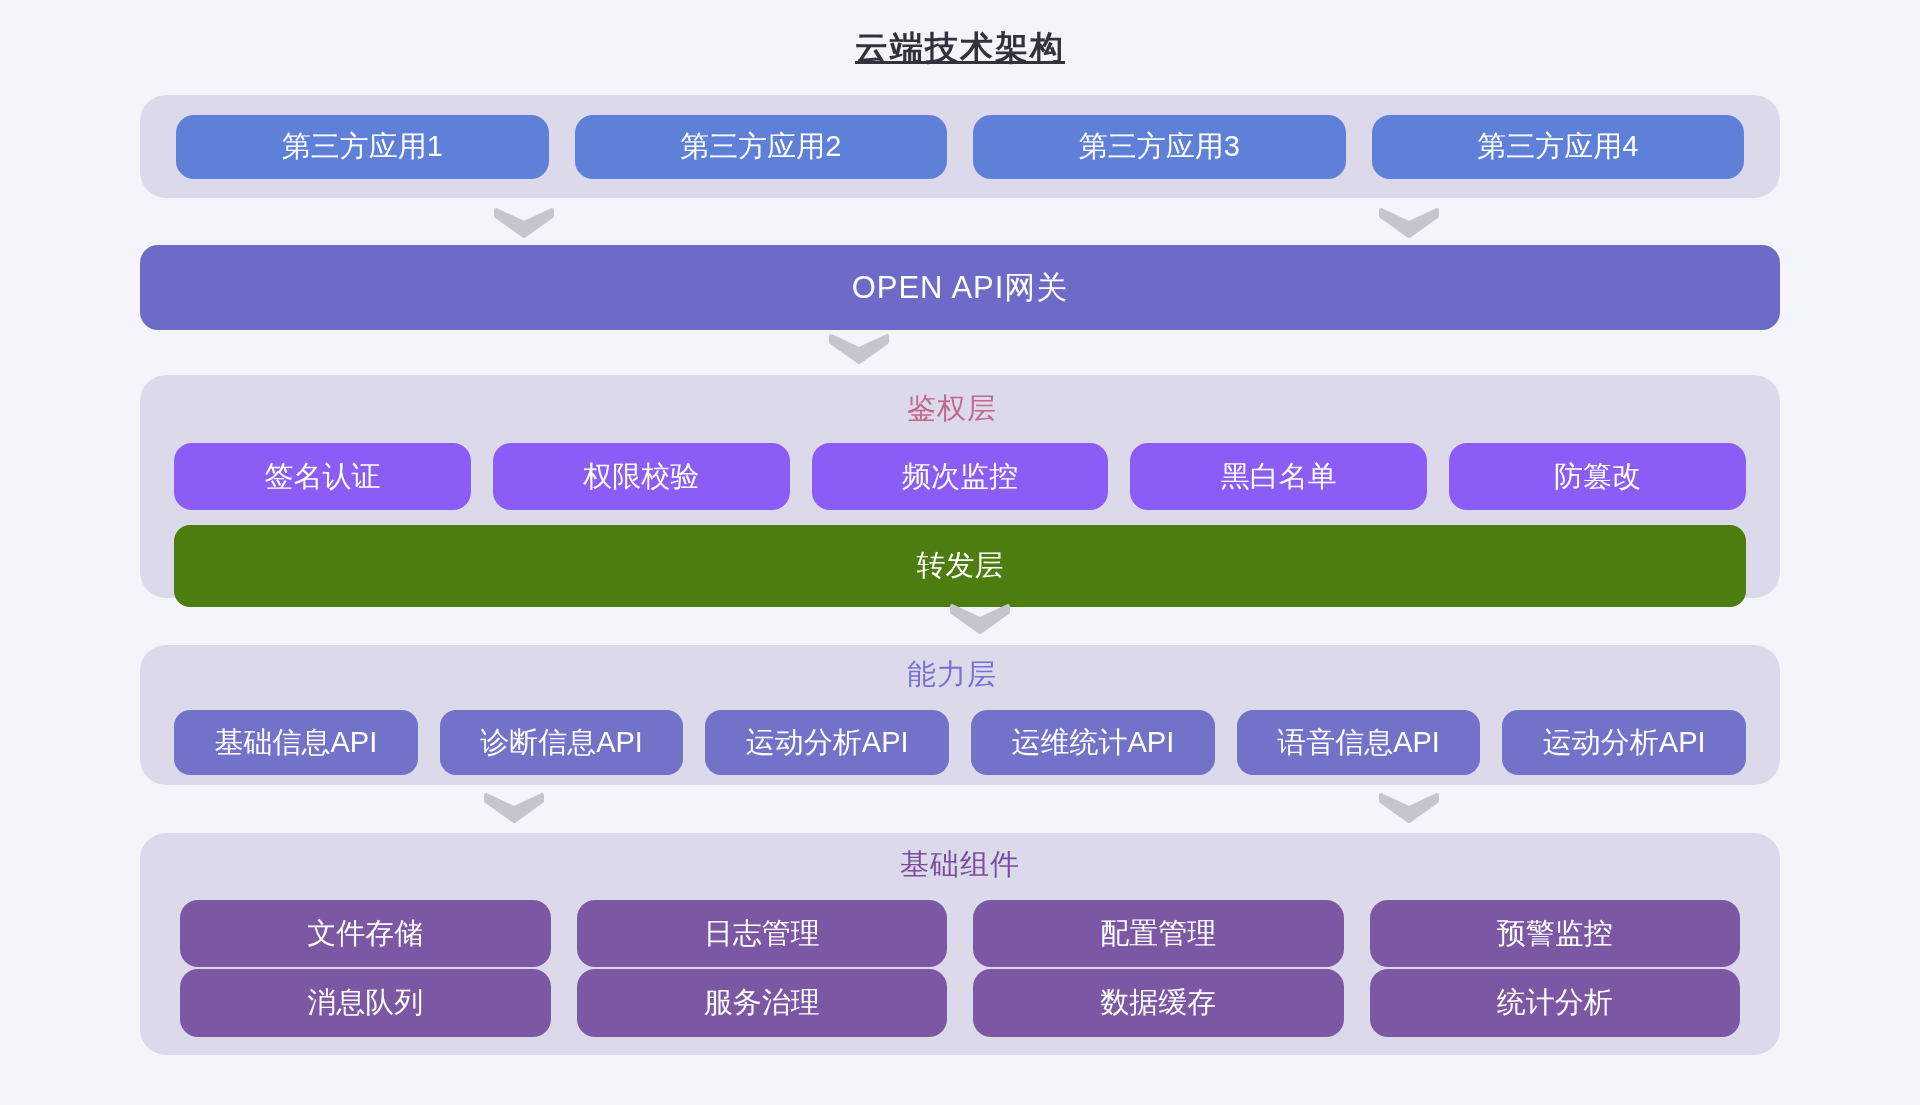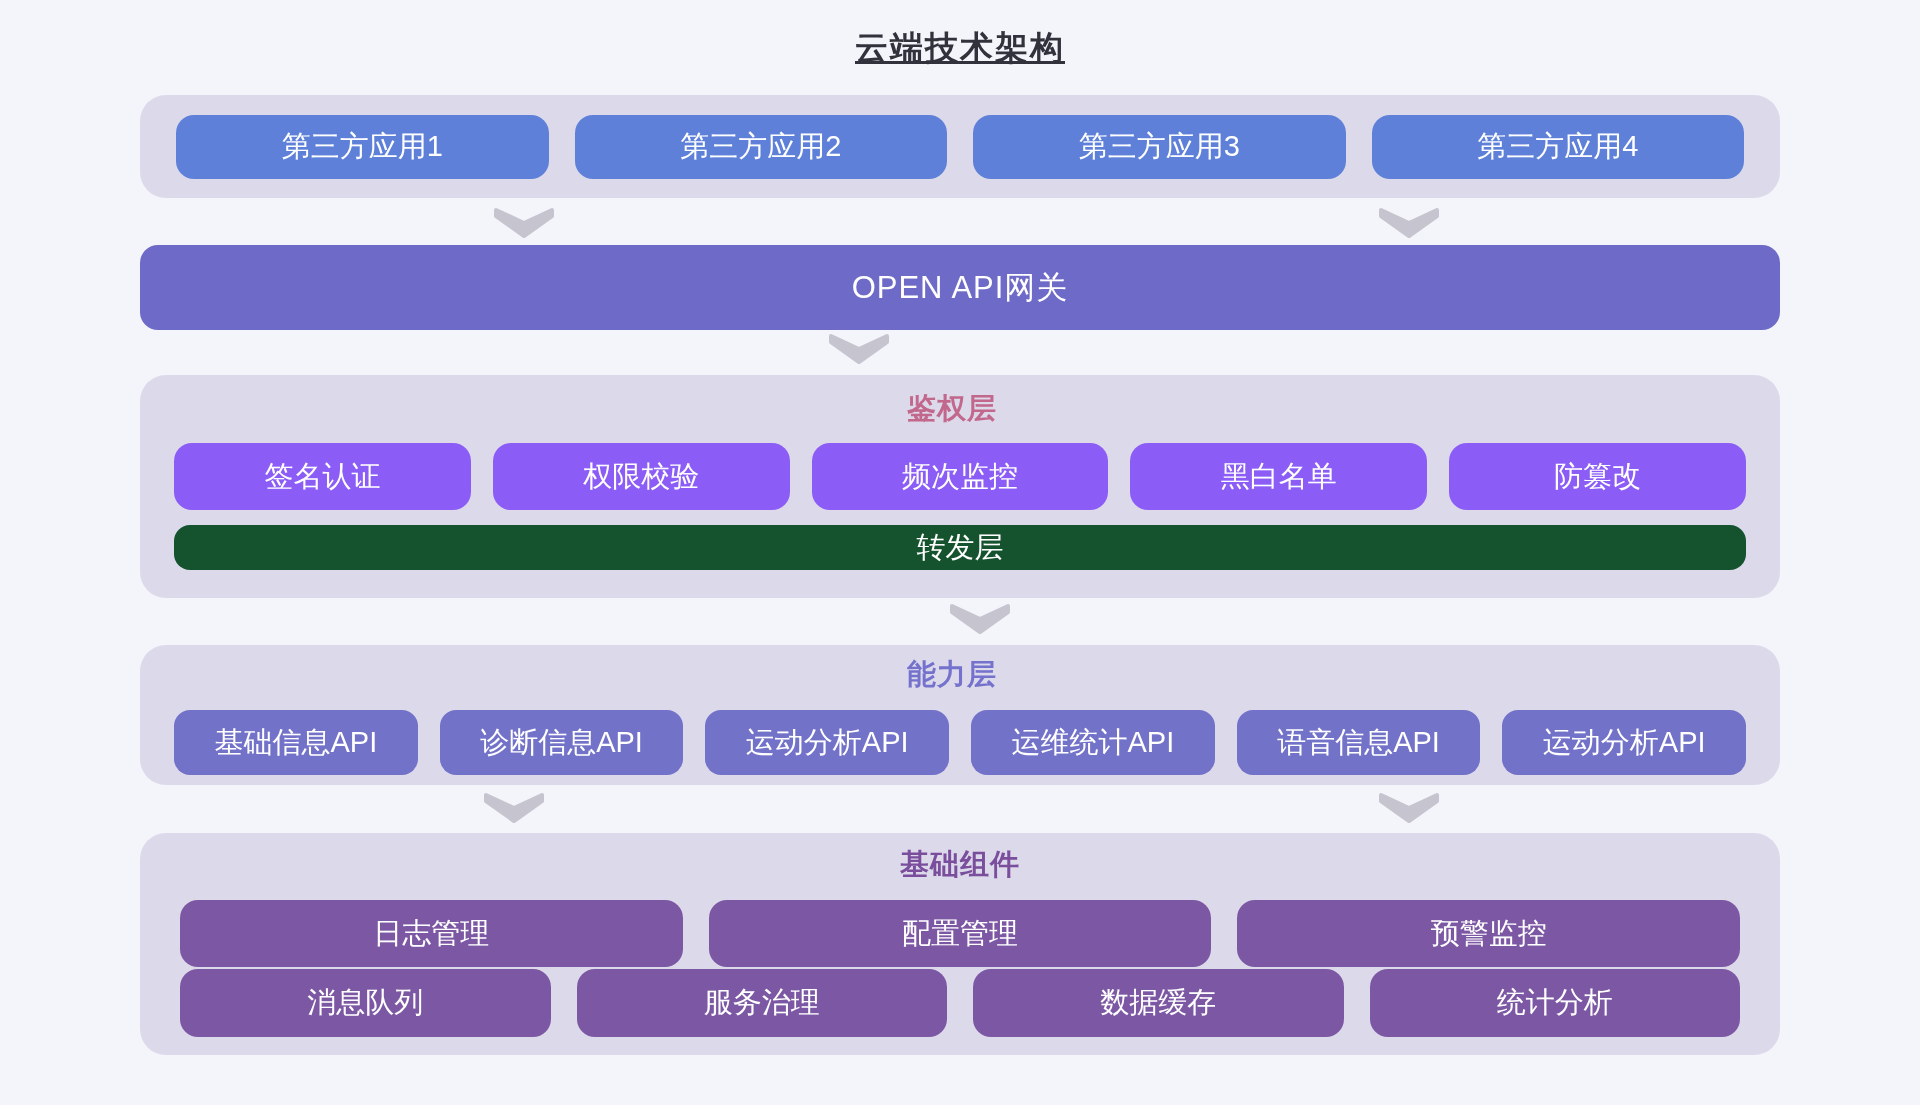--- a/index.html
+++ b/index.html
@@ -33,31 +33,31 @@
   
   .gateway{
     position:absolute;left:140px;width:1640px;top:245px;height:85px;
     background:#6e6ac7;border-radius:18px;
     display:flex;align-items:center;justify-content:center;
     color:#fff;font-size:31px;letter-spacing:1px;
   }
   
   .panel-title{
     position:absolute;left:0;right:16px;text-align:center;
-    font-weight:bold;font-size:29px;letter-spacing:1px;
+    font-weight:normal;font-size:29px;letter-spacing:1px;
   }
   .row{position:absolute;display:flex;}
   
   .auth{top:375px;height:223px;}
   .auth .panel-title{top:14px;color:#c2688c;}
   .row-auth{top:68px;height:67px;left:34px;right:34px;gap:22px;}
   .row-auth .node{flex:1;background:#8b5cf6;}
   .bar-forward{
-    position:absolute;left:34px;right:34px;top:150px;height:45px;
-    background:#14532d;border-radius:16px;
+    position:absolute;left:34px;right:34px;top:150px;height:82px;
+    background:#4d7c0f;border-radius:16px;
     display:flex;align-items:center;justify-content:center;
     color:#fff;font-size:29px;
   }
   
   .capability{top:645px;height:140px;}
   .capability .panel-title{top:10px;color:#7472cc;}
   .row-cap{top:65px;height:65px;left:34px;right:34px;gap:22px;}
   .row-cap .node{flex:1;background:#7372c9;border-radius:16px;}
   
   .base{top:833px;height:222px;}
@@ -139,20 +139,21 @@
   </div>
   <div class="arrow" style="left:1376px;top:791px;">
     <svg viewBox="0 0 66 34">
         <path d="M5 4 L33 17 L61 4 L61 10 L33 30 L5 10 Z" fill="#c6c5cf" stroke="#c6c5cf" stroke-width="4" stroke-linejoin="round"></path>
       </svg>
   </div>
 
   <section class="panel base">
     <div class="panel-title">基础组件</div>
     <div class="row row-base1">
+      <div class="node">文件存储</div>
       <div class="node">日志管理</div>
       <div class="node">配置管理</div>
       <div class="node">预警监控</div>
     </div>
     <div class="row row-base2">
       <div class="node">消息队列</div>
       <div class="node">服务治理</div>
       <div class="node">数据缓存</div>
       <div class="node">统计分析</div>
     </div>

